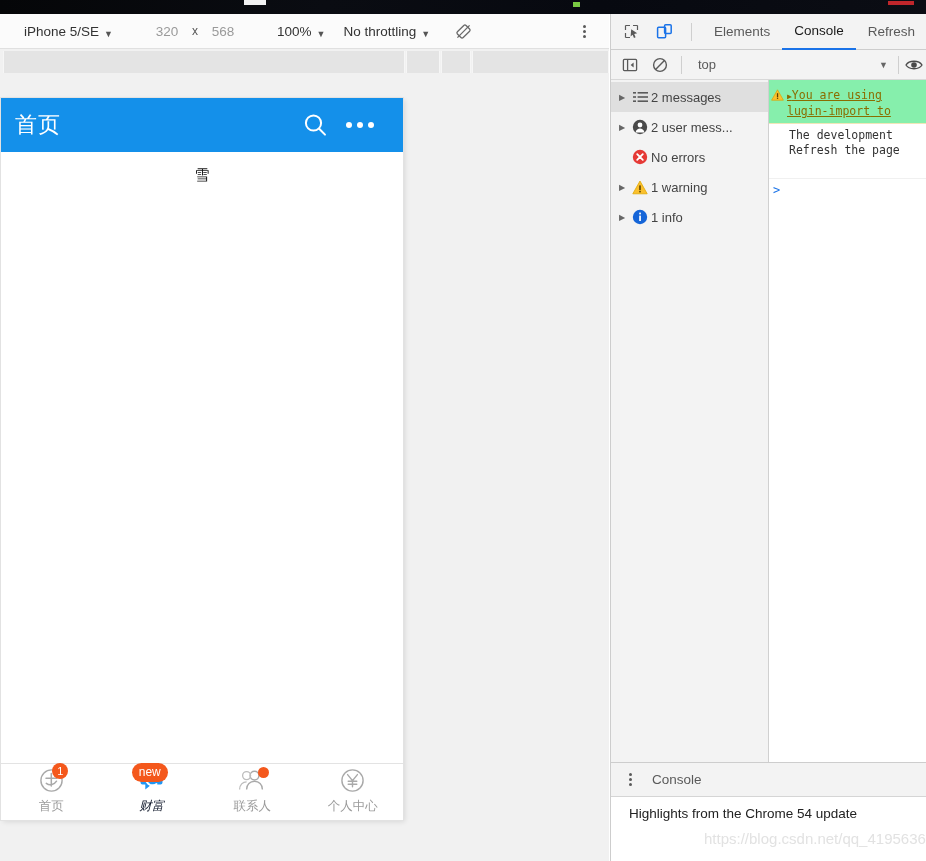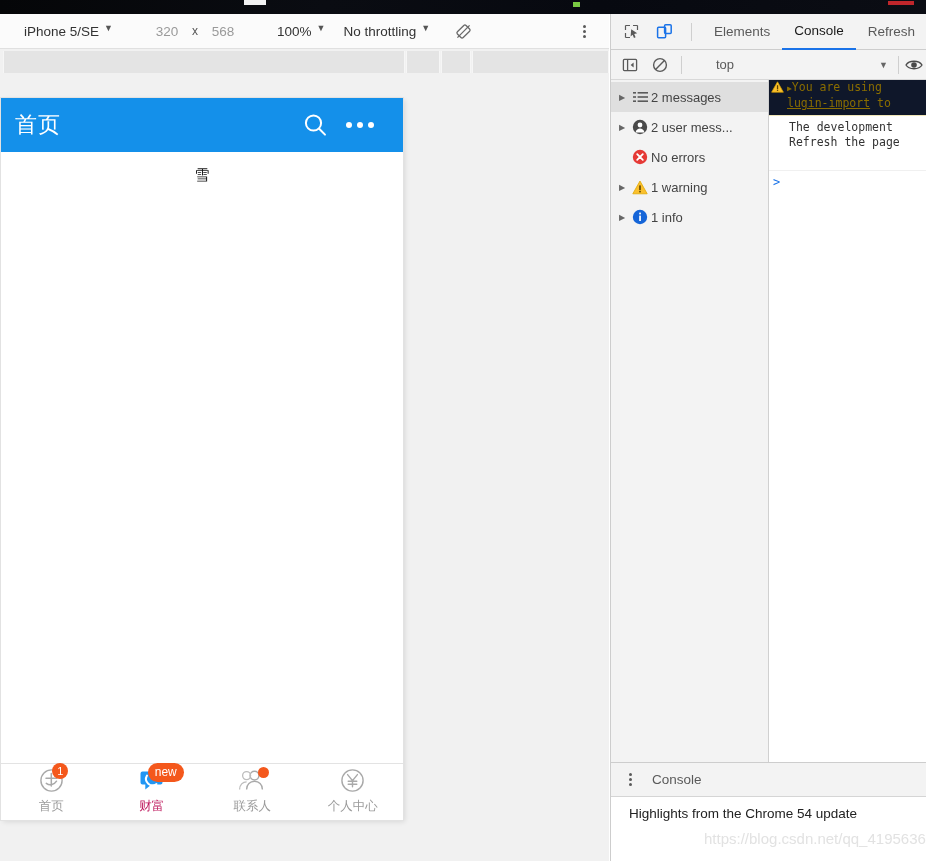--- a/index.html
+++ b/index.html
@@ -56,21 +56,21 @@
     position: absolute;
     left: 0; top: 0;
     width: 609px; height: 34px;
     background: #fbfbfb;
     border-bottom: 1px solid #e0e0e0;
     display: flex;
     align-items: center;
     font-size: 13.5px;
     color: #333;
   }
-  .dt-item { display: flex; align-items: flex-start; white-space: nowrap; }
+  .dt-item { display: flex; align-items: flex-end; white-space: nowrap; }
   #device-select { margin-left: 24px; color: #333; cursor: pointer; }
   .caret { margin-left: 5px; font-size: 9px; color: #555; line-height: 1; }
   #device-width, #device-height { color: #9a9a9a; width: 34px; text-align: center; }
   #device-width { margin-left: 37px; }
   #device-x { color: #555; margin: 0 8px; font-size: 12px; }
   #device-zoom { margin-left: 37px; color: #333; cursor: pointer; }
   #device-throttle { margin-left: 18px; color: #333; cursor: pointer; }
   #rotate-btn {
     margin-left: 22px; width: 22px; height: 22px;
     display: flex; align-items: center; justify-content: center; cursor: pointer;
@@ -144,31 +144,31 @@
     flex: 1; position: relative;
     display: flex; flex-direction: column;
     align-items: center; justify-content: center;
     cursor: pointer;
   }
   .tab-icon-wrap { position: relative; height: 26px; width: 40px; display: flex; align-items: center; justify-content: center; }
   .tab-label {
     font-size: 12.5px; color: #9b9b9b; margin-top: 3px;
     font-family: "DejaVu Sans", "Liberation Sans", sans-serif;
   }
-  .tab.active .tab-label { color: #be185d; }
+  .tab.active .tab-label { color: #0f172a; font-style: italic; }
   .badge-num {
     position: absolute; left: 21px; top: -6px;
     min-width: 16px; height: 16px; border-radius: 8px;
     background: #f4581c; color: #fff;
     font-size: 11px; line-height: 16px; text-align: center;
     padding: 0 2px; box-sizing: border-box;
     font-family: "Liberation Sans", sans-serif;
   }
   .badge-new {
-    position: absolute; left: 16px; top: -6px;
+    position: absolute; left: 0; top: -6px;
     height: 19px; border-radius: 10px;
     background: #f4581c; color: #fff;
     font-size: 12px; line-height: 19px; text-align: right;
     padding: 0 7px;
     font-family: "Liberation Sans", sans-serif;
   }
   .badge-dot {
     position: absolute; left: 26px; top: -2px;
     width: 11px; height: 11px; border-radius: 50%;
     background: #f4581c;
@@ -200,21 +200,21 @@
   }
   .dt-tab.active { color: #1a1a1a; border-bottom: 2px solid #1a73e8; }
 
   #dt-filterbar {
     height: 29px; background: #f3f3f3;
     border-bottom: 1px solid #d8d8d8;
     display: flex; align-items: center;
   }
   #dt-context {
     font-size: 13px; color: #5a5a5a;
-    margin-left: 28px; flex: 1;
+    margin-left: 10px; flex: 1;
     display: flex; align-items: center; cursor: pointer;
   }
   #dt-context .caret2 { margin-left: auto; margin-right: 10px; font-size: 9px; color: #666; }
   #dt-eye { width: 26px; height: 22px; display: flex; align-items: center; justify-content: center; cursor: pointer; }
 
   #dt-console-wrap { display: flex; height: 719px; }
   #dt-sidebar {
     width: 158px; background: #f3f3f3;
     border-right: 1px solid #d0d0d0;
     padding-top: 2px; box-sizing: border-box;
@@ -226,24 +226,24 @@
   .side-row.selected { background: #dfdfdf; }
   .side-arrow {
     width: 14px; text-align: center; font-size: 8px; color: #666;
   }
   .side-arrow.empty { visibility: hidden; }
   .side-ico { width: 22px; display: flex; align-items: center; justify-content: center; }
   .side-txt { white-space: nowrap; overflow: hidden; text-overflow: ellipsis; }
 
   #dt-messages { flex: 1; background: #fff; position: relative; overflow: hidden; }
   .msg-warn {
-    background: #0f172a; border-bottom: 1px solid #f0e6b8;
-    padding: 0 4px 4px 2px; display: flex;
+    background: #86efac; border-bottom: 1px solid #f0e6b8;
+    padding: 8px 4px 4px 2px; display: flex;
     font-family: "DejaVu Sans Mono", "Liberation Mono", monospace;
-    font-size: 11.5px; color: #8a6d00; line-height: 15px;
+    font-size: 11.5px; color: #8a6d00; line-height: 15px; text-decoration: underline;
   }
   .msg-warn .wicon { width: 16px; flex: none; padding-top: 1px; }
   .msg-warn .wtext { white-space: nowrap; }
   .msg-warn .wtext u { text-decoration: underline; }
   .msg-plain {
     padding: 4px 4px 20px 20px;
     font-family: "DejaVu Sans Mono", "Liberation Mono", monospace;
     font-size: 11.5px; color: #333; line-height: 15px;
     border-bottom: 1px solid #f0f0f0;
     white-space: nowrap;

